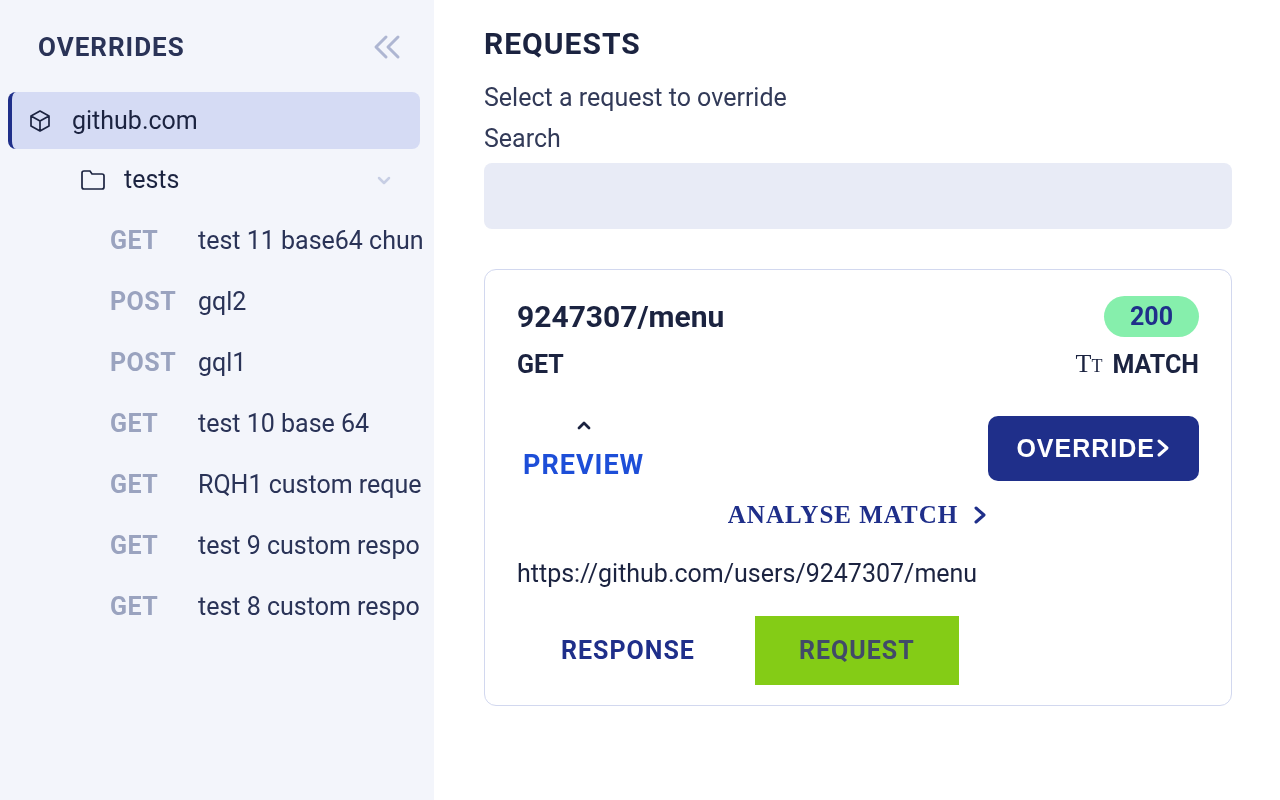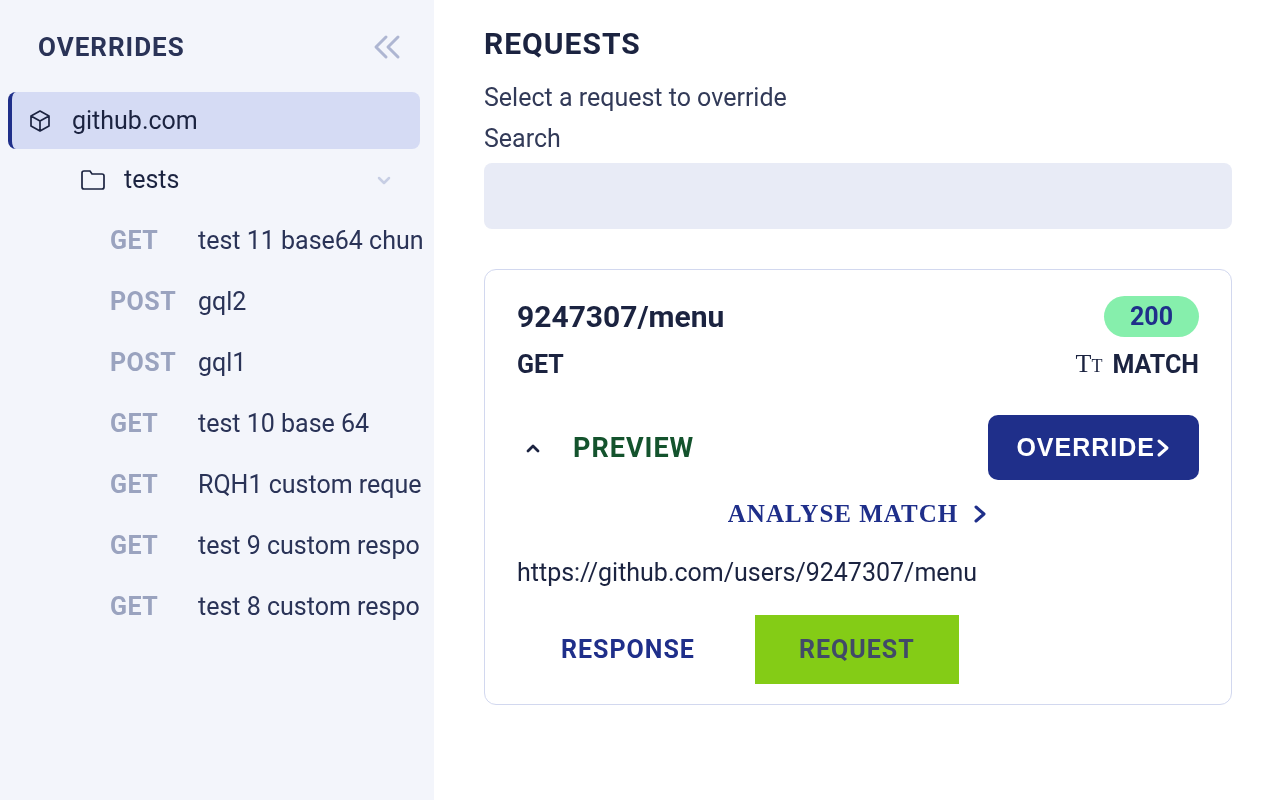--- a/index.html
+++ b/index.html
@@ -176,27 +176,28 @@
 
 .action-row {
   display: flex;
   align-items: center;
   justify-content: space-between;
   margin-bottom: 20px;
 }
 .preview-toggle {
   display: flex;
   align-items: center;
-  gap: 30px;
+  gap: 14px;
   font-size: 27px;
   font-weight: 700;
   letter-spacing: 1px;
-  color: #14532d;
+  color: #1d4ed8;
   cursor: pointer;
   padding-left: 6px;
+  flex-direction: column;
 }
 .override-btn {
   background: #1f2f8a;
   color: #fff;
   font-size: 25px;
   font-weight: 700;
   letter-spacing: 1px;
   padding: 18px 28px;
   border: none;
   border-radius: 10px;

